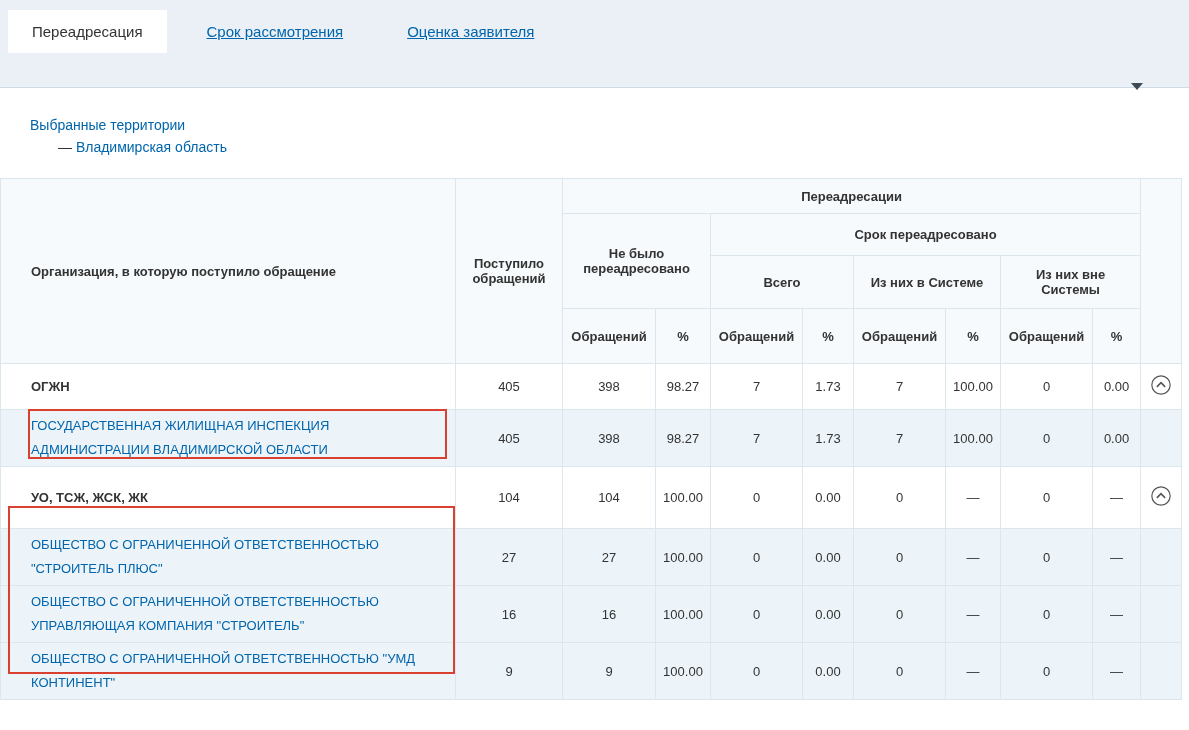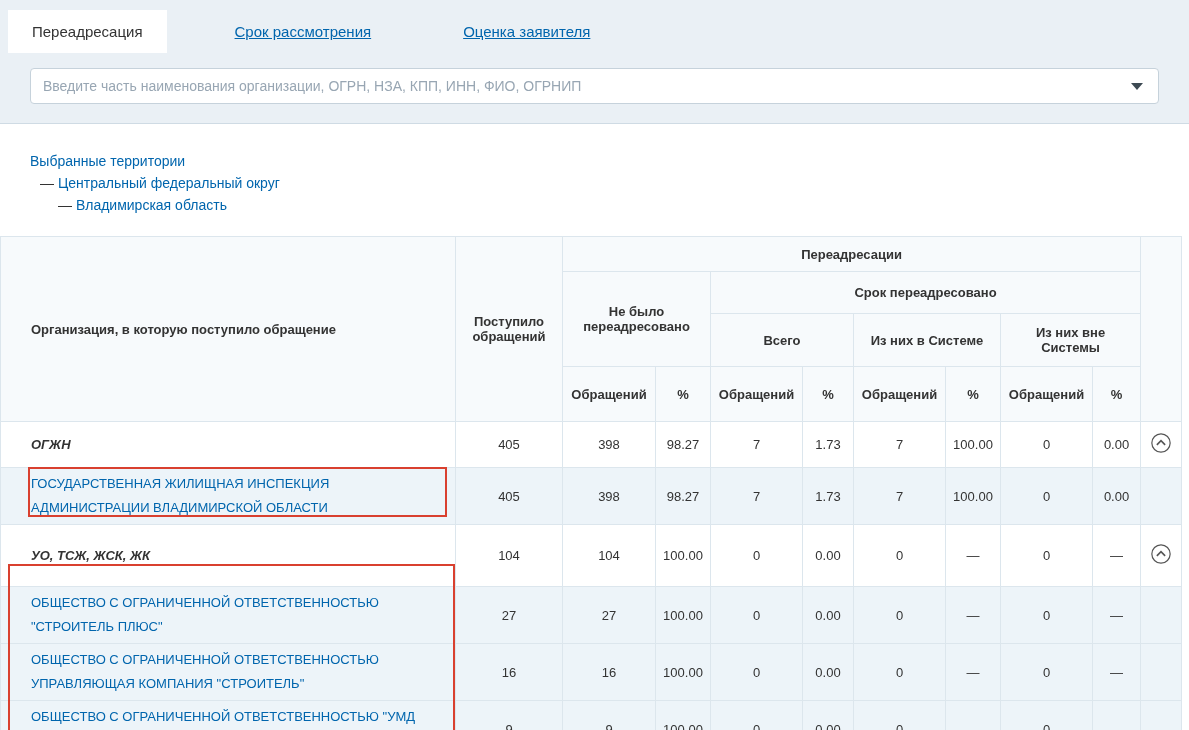--- a/index.html
+++ b/index.html
@@ -17,21 +17,21 @@
     width:1189px;height:730px;overflow:hidden;
     font-family:"Liberation Sans", sans-serif;
     background:#ffffff;color:var(--text);
   }
 
   
   .top-panel{
     background:var(--panel);
     border-bottom:1px solid #cfdbe4;
   }
-  .tabs{display:flex;align-items:flex-end;padding:10px 0 0 8px;gap:28px;}
+  .tabs{display:flex;align-items:flex-end;padding:10px 0 0 8px;}
   .tab{
     padding:13px 24px;font-size:15px;cursor:pointer;white-space:nowrap;
   }
   .tab.active{background:#ffffff;color:var(--text);}
   .tab.inactive{color:var(--link);text-decoration:underline;margin-left:16px;}
   .search-area{padding:15px 30px 19px 30px;position:relative;}
   .search-input{
     width:1129px;height:36px;border:1px solid #c6d2db;border-radius:4px;
     padding:0 40px 0 12px;font-size:14px;color:var(--text);
     font-family:"Liberation Sans", sans-serif;background:#fff;outline:none;
@@ -58,21 +58,21 @@
     font-size:13px;
   }
   th,td{border:1px solid var(--border);padding:4px 6px;vertical-align:middle;}
   thead th{
     background:var(--header_bg);font-weight:bold;text-align:center;
     color:var(--text);
   }
   th.org-h{text-align:left;padding-left:30px;}
   tbody td{text-align:center;background:#fff;}
   td.org{text-align:left;padding-left:30px;padding-right:10px;}
-  tr.group td.org{font-weight:bold;font-style:italic;}
+  tr.group td.org{font-weight:bold;}
   tr.child td{background:var(--row_alt);}
   td.org a{color:var(--link);text-decoration:none;cursor:pointer;line-height:24px;}
   .collapse-icon{display:inline-block;width:22px;height:22px;cursor:pointer;}
   .collapse-icon svg{display:block;}
 
   
   .hl-box{
     position:absolute;border:2px solid var(--highlight);
     pointer-events:none;
   }
@@ -82,28 +82,26 @@
 </head>
 <body>
 
 <div class="top-panel">
   <div class="tabs">
     <div class="tab active">Переадресация</div>
     <div class="tab inactive">Срок рассмотрения</div>
     <div class="tab inactive">Оценка заявителя</div>
   </div>
   <div class="search-area">
-    <input class="search-input" type="text" placeholder="Введите часть наименования организации, ОГРН, НЗА, КПП, ИНН, ФИО, ОГРНИП" style="">
     <span class="dropdown-caret"></span>
   </div>
 </div>
 
 <div class="territories">
   <div class="terr-row"><a>Выбранные территории</a></div>
-  <div class="terr-row indent-1"><span class="terr-dash">—&nbsp;</span><a>Центральный федеральный округ</a></div>
   <div class="terr-row indent-2"><span class="terr-dash">—&nbsp;</span><a>Владимирская область</a></div>
 </div>
 
 <div class="table-wrap">
 <table>
   <colgroup>
     <col style="width:455px">
         <col style="width:107px">
         <col style="width:93px">
         <col style="width:55px">

